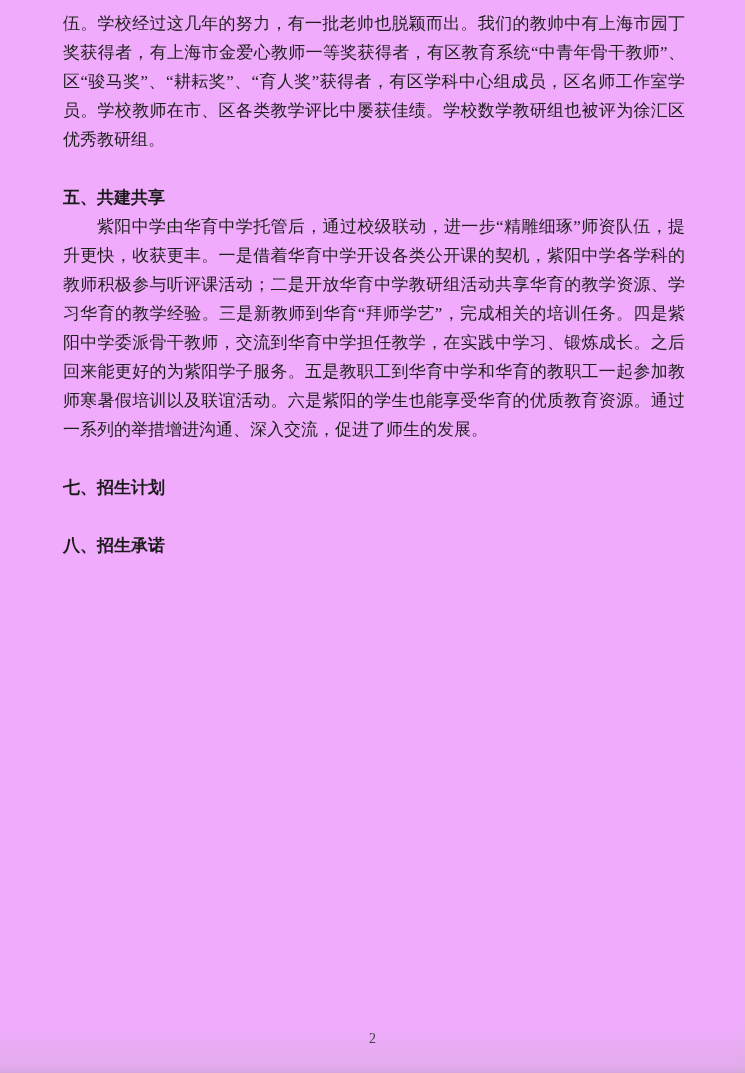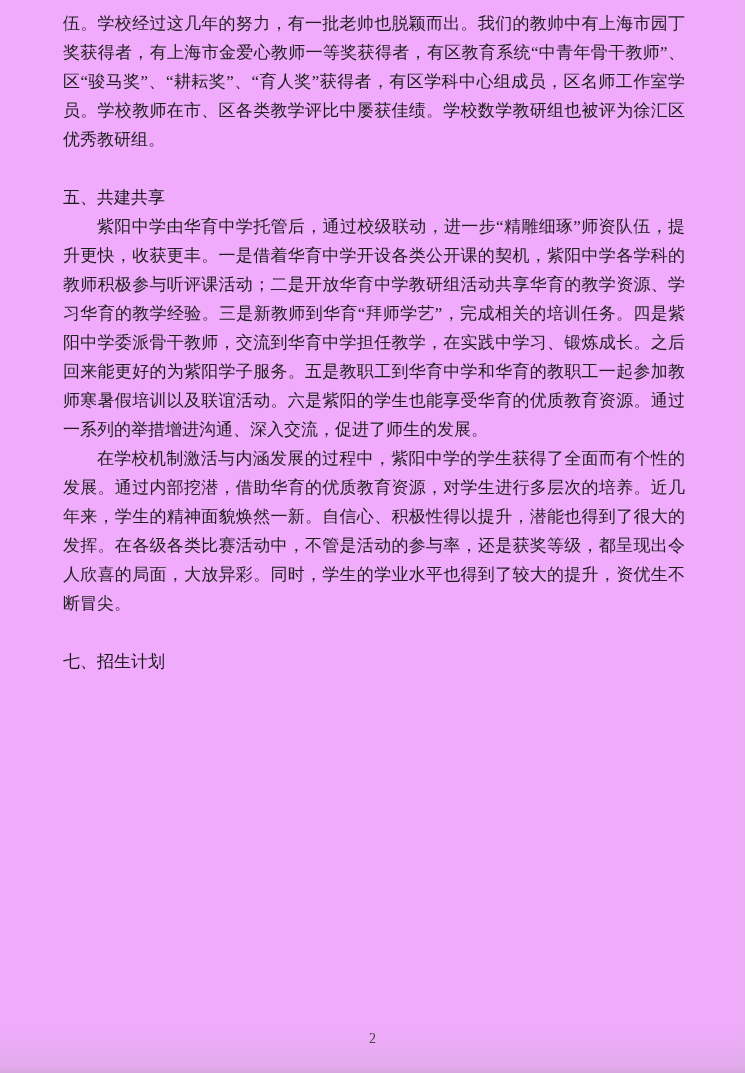--- a/index.html
+++ b/index.html
@@ -26,21 +26,21 @@
   .content p.para {
     margin: 0;
   }
   .content p.indent {
     text-indent: 2em;
   }
   .content h2.section-heading {
     margin: 29px 0 0 0;
     font-size: 17px;
     line-height: 29px;
-    font-weight: 400;
+    font-weight: 700;
     color: #1a1a1a;
     font-family: "Liberation Sans", "DejaVu Sans", sans-serif;
     text-align: left;
   }
   .bold {
     font-weight: 400;
     font-family: "Liberation Sans", "DejaVu Sans", sans-serif;
   }
   .page-number {
     position: absolute;
@@ -72,19 +72,19 @@
   }
 </style>
 </head>
 <body>
 
 <div class="page">
   <div class="content">
       <p class="para"><span>伍。学校经过这几年的努力，有一批老帅也脱颖而出。我们的教帅中有上海市园丁奖获得者，有上海市金爱心教师一等奖获得者，有区教育系统“中青年骨干教师”、区“骏马奖”、“耕耘奖”、“育人奖”获得者，有区学科中心组成员，区名师工作室学员。学校教师在市、区各类教学评比中屡获佳绩。学校数学教研组也被评为徐汇区优秀教研组。</span></p>
       <h2 class="section-heading">五、共建共享</h2>
       <p class="para indent"><span>紫阳中学由华育中学托管后，通过校级联动，进一步“精雕细琢”师资队伍，提升更快，收获更丰。</span><span class="bold">一是</span><span>借着华育中学开设各类公开课的契机，紫阳中学各学科的教师积极参与听评课活动；</span><span class="bold">二是</span><span>开放华育中学教研组活动共享华育的教学资源、学习华育的教学经验。</span><span class="bold">三是</span><span>新教师到华育“拜师学艺”，完成相关的培训任务。</span><span class="bold">四是</span><span>紫阳中学委派骨干教师，交流到华育中学担任教学，在实践中学习、锻炼成长。之后回来能更好的为紫阳学子服务。</span><span class="bold">五是</span><span>教职工到华育中学和华育的教职工一起参加教师寒暑假培训以及联谊活动。</span><span class="bold">六是</span><span>紫阳的学生也能享受华育的优质教育资源。通过一系列的举措增进沟通、深入交流，促进了师生的发展。</span></p>
-      <p class="para indent"><span>在学校机制激活与内涵发展的过程中，紫阳中学的学生获得了全面而有个性的发展。通过内部挖潜，借助华育的优质教育资源，对学生进行多层次的培养。近几年来，学生的精神面貌焕然一新。自信心、积极性得以提升，潜能也得到了很大的发挥。在各级各类比赛活动中，不管是活动的参与率，还是获奖等级，都呈现出令人欣喜的局面，大放异彩。同时，学生的学业水平也得到了较大的提升，资优生不断冒尖。</span></p>
       <h2 class="section-heading">七、招生计划</h2>
+      <h2 class="section-heading">八、招生承诺</h2>
     </div>
   <div class="page-number">2</div>
   <div class="right-shade"></div>
   <div class="bottom-shade"></div>
 </div>
 
 </body></html>

